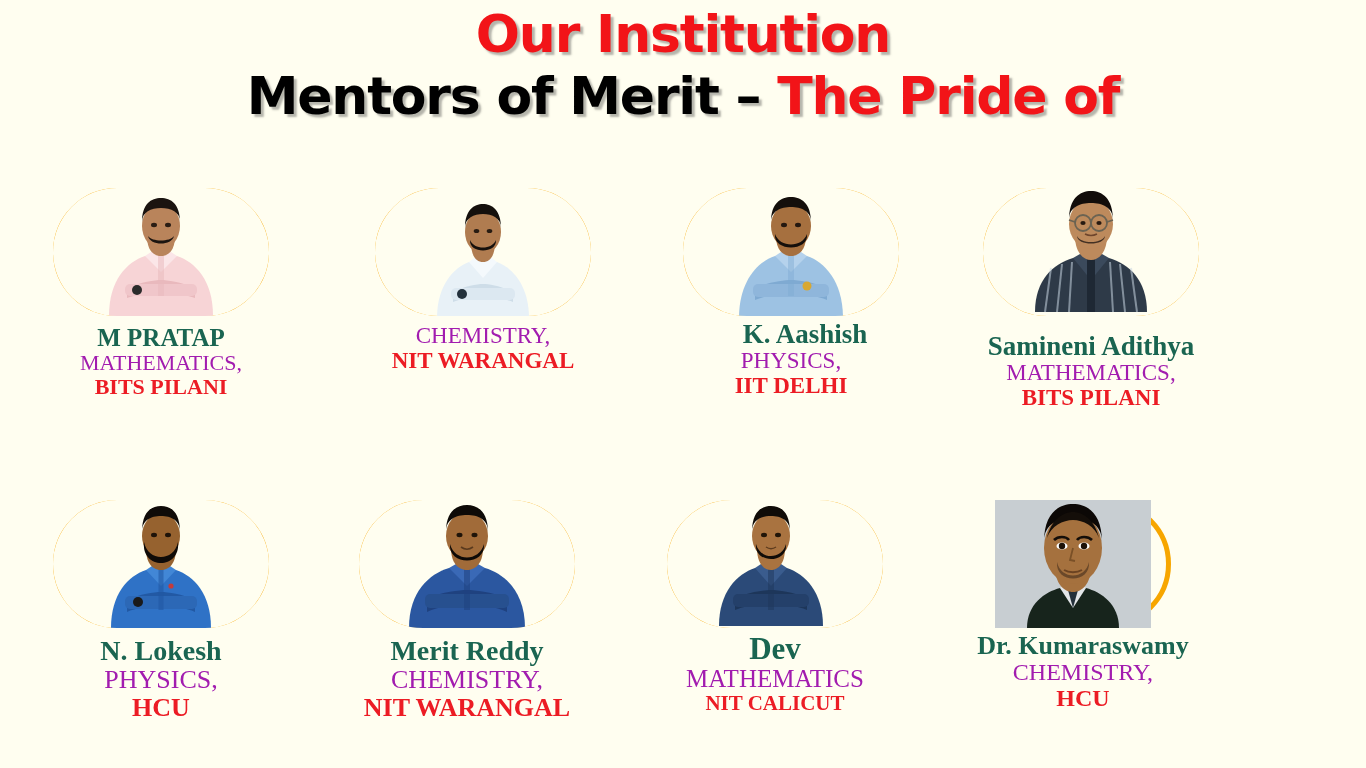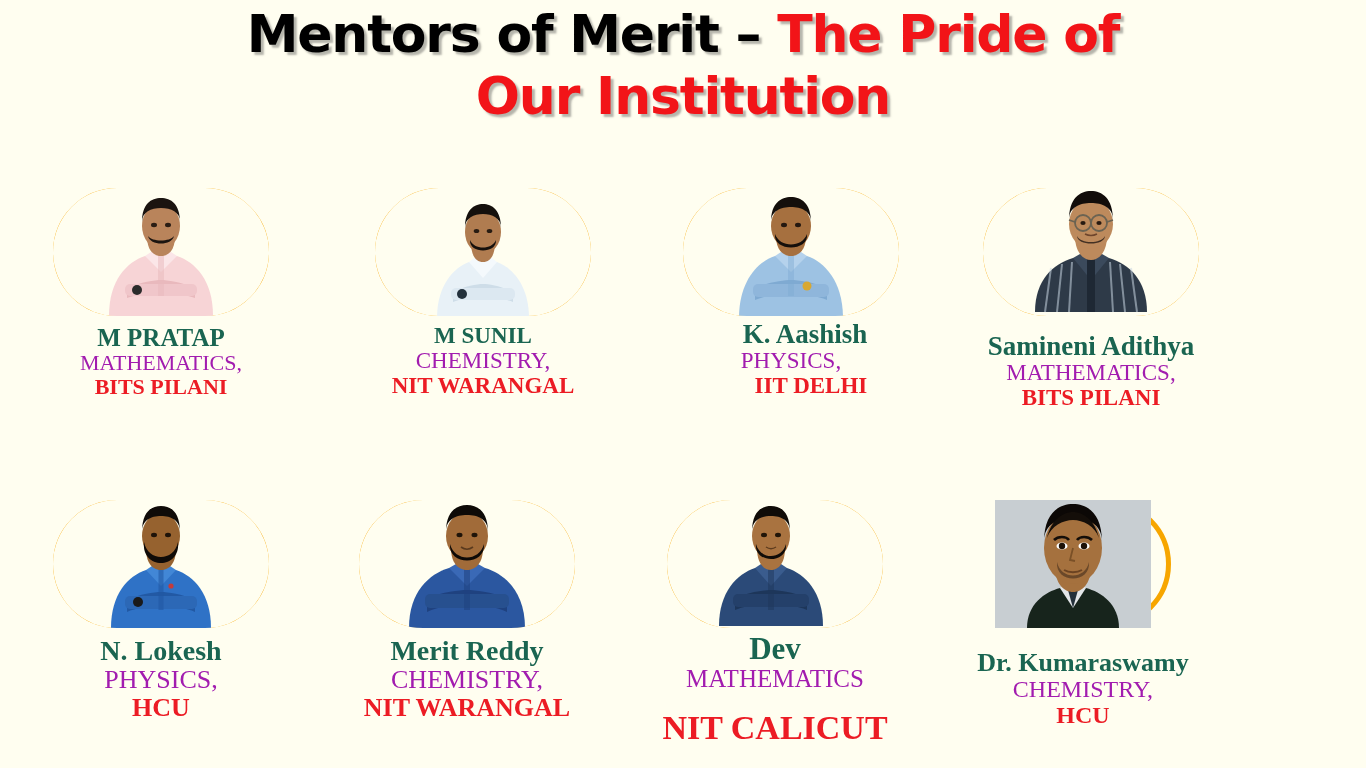--- a/index.html
+++ b/index.html
@@ -107,50 +107,50 @@
   .sz-a .m-name    { font-size: 25px; }
   .sz-a .m-subject { font-size: 22px; }
   .sz-a .m-inst    { font-size: 22px; }
 
   .sz-b .m-name    { font-size: 23px; }
   .sz-b .m-subject { font-size: 23px; }
   .sz-b .m-inst    { font-size: 23px; }
 
   .sz-c .m-name    { font-size: 27px; margin-left: 28px; }
   .sz-c .m-subject { font-size: 23px; }
-  .sz-c .m-inst    { font-size: 23px; text-align: right; }
+  .sz-c .m-inst    { font-size: 23px; }
 
   .sz-d .m-name    { font-size: 27px; }
   .sz-d .m-subject { font-size: 23px; }
   .sz-d .m-inst    { font-size: 23px; }
 
   .sz-e .m-name    { font-size: 28px; }
   .sz-e .m-subject { font-size: 26px; }
   .sz-e .m-inst    { font-size: 26px; }
 
   .sz-f .m-name    { font-size: 28px; }
   .sz-f .m-subject { font-size: 26px; }
   .sz-f .m-inst    { font-size: 26px; }
 
   .sz-g .m-name    { font-size: 31px; }
   .sz-g .m-subject { font-size: 25px; }
-  .sz-g .m-inst    { font-size: 34px; margin-top: 18px; }
+  .sz-g .m-inst    { font-size: 21px; }
 
   .sz-h .m-name    { font-size: 26px; }
   .sz-h .m-subject { font-size: 24px; }
   .sz-h .m-inst    { font-size: 24px; }
 
   .gap-tight .caption { margin-top: 4px; }
 </style>
 </head>
 <body>
 
 <div id="title-block">
+  <div class="title-line"><span class="t-red">Our Institution</span></div>
   <div class="title-line"><span class="t-black">Mentors of Merit – </span><span class="t-red">The Pride of</span></div>
-  <div class="title-line"><span class="t-red">Our Institution</span></div>
 </div>
 
 <div id="mentor-grid">
 
   <div class="mentor-row">
 
     <div class="mentor-card sz-a" style="margin-left:26px;">
       <div class="photo-pill">
         <div class="photo-clip">
           <svg width="216" height="128" viewBox="0 0 216 128">
@@ -194,21 +194,20 @@
               <ellipse cx="0" cy="42" rx="18" ry="22" fill="#B07C50"></ellipse>
               <path d="M-18 38 C-18 20 -9 14 0 14 C9 14 18 20 18 38 C18 28 9 24 0 24 C-9 24 -18 28 -18 38 Z" fill="#15100C"></path>
               <path d="M-13 50 C-9 60 9 60 13 50 C14 64 -14 64 -13 50 Z" fill="#15100C"></path>
               <ellipse cx="-6.5" cy="41" rx="2.8" ry="2" fill="#281C12"></ellipse>
               <ellipse cx="6.5" cy="41" rx="2.8" ry="2" fill="#281C12"></ellipse>
             </g>
           </svg>
         </div>
       </div>
       <div class="caption">
-        <span class="m-name">M SUNIL</span>
         <span class="m-subject">CHEMISTRY,</span>
         <span class="m-inst">NIT WARANGAL</span>
       </div>
     </div>
 
     <div class="mentor-card sz-c gap-tight" style="margin-left:38px;">
       <div class="photo-pill">
         <div class="photo-clip">
           <svg width="216" height="128" viewBox="0 0 216 128">
             <rect width="216" height="128" fill="#FFFEF0"></rect>
@@ -362,21 +361,21 @@
           </svg>
         </div>
       </div>
       <div class="caption">
         <span class="m-name">Dev</span>
         <span class="m-subject">MATHEMATICS</span>
         <span class="m-inst">NIT CALICUT</span>
       </div>
     </div>
 
-    <div class="mentor-card sz-h gap-tight" style="margin-left:38px;gap:17px;">
+    <div class="mentor-card sz-h gap-tight" style="margin-left:38px;">
       <div class="photo-pill" style="width:176px;">
         <div class="photo-clip no-clip" style="width:176px;">
           <svg width="176" height="128" viewBox="0 0 176 128" style="margin-left:-10px;">
             <rect x="10" y="0" width="156" height="128" fill="#C8CED2"></rect>
             <g transform="translate(88,4)">
               <path d="M-46 124 C-46 100 -28 88 -13 84 L13 84 C28 88 46 100 46 124 Z" fill="#17241C"></path>
               <path d="M-13 84 L0 104 L13 84 L8 80 L-8 80 Z" fill="#E3E6E8"></path>
               <path d="M-5 86 L0 104 L5 86 L2 82 L-2 82 Z" fill="#24303A"></path>
               <path d="M-18 62 C-18 80 -9 88 0 88 C9 88 18 80 18 62 Z" fill="#A5713E"></path>
               <ellipse cx="0" cy="44" rx="29" ry="36" fill="#A5713E"></ellipse>

